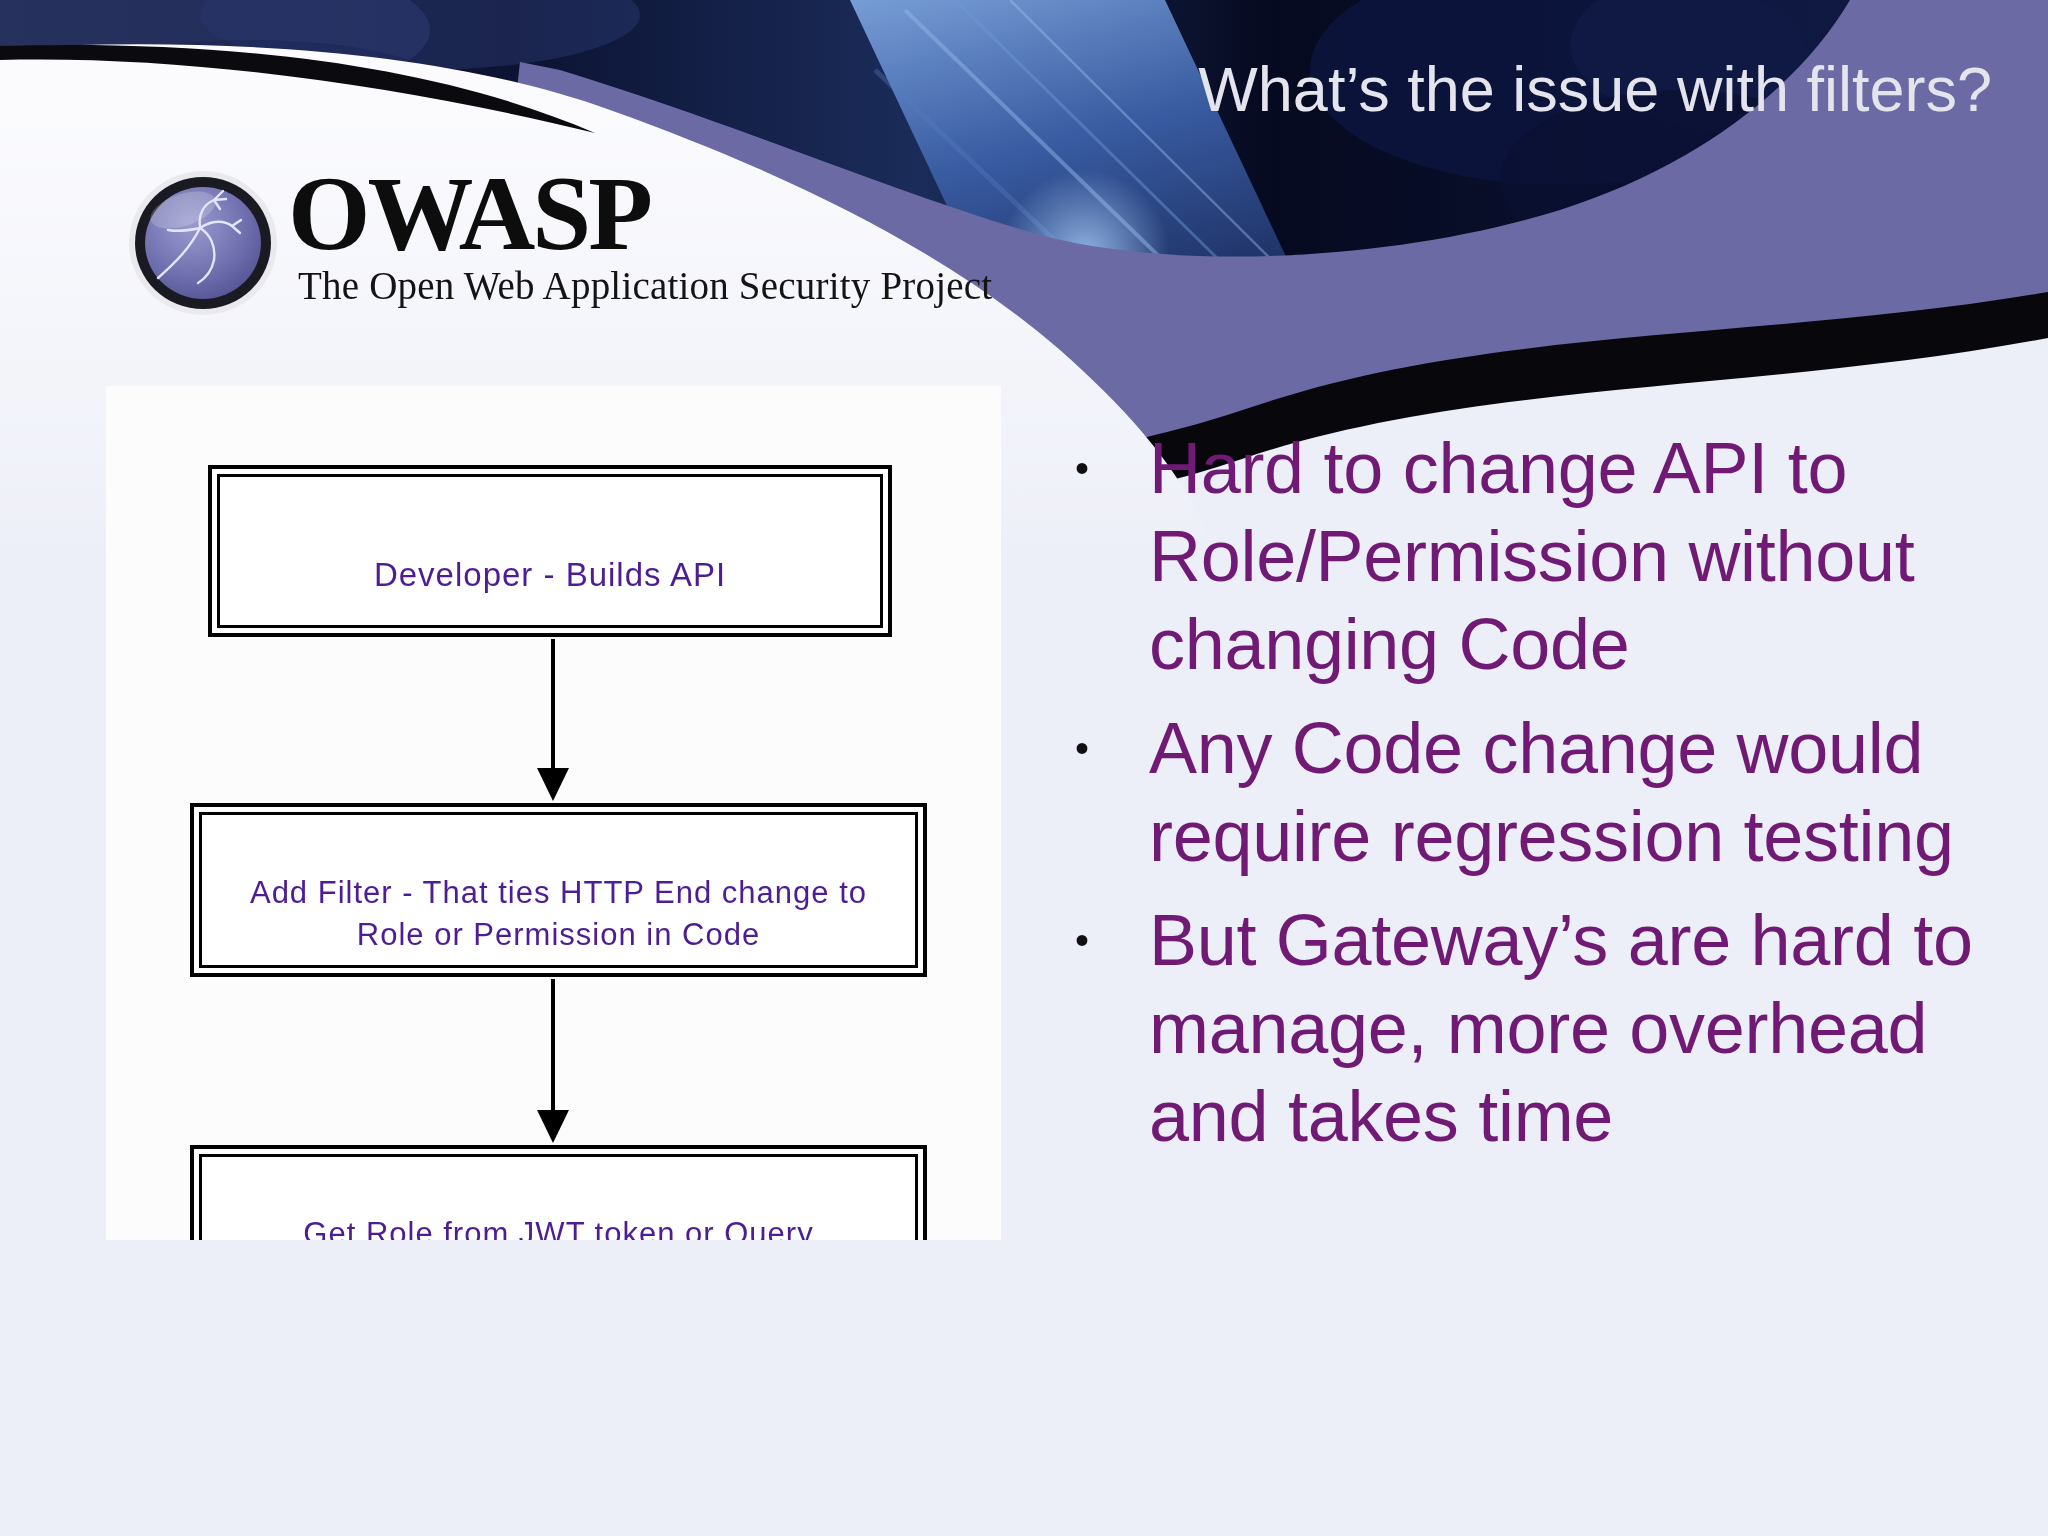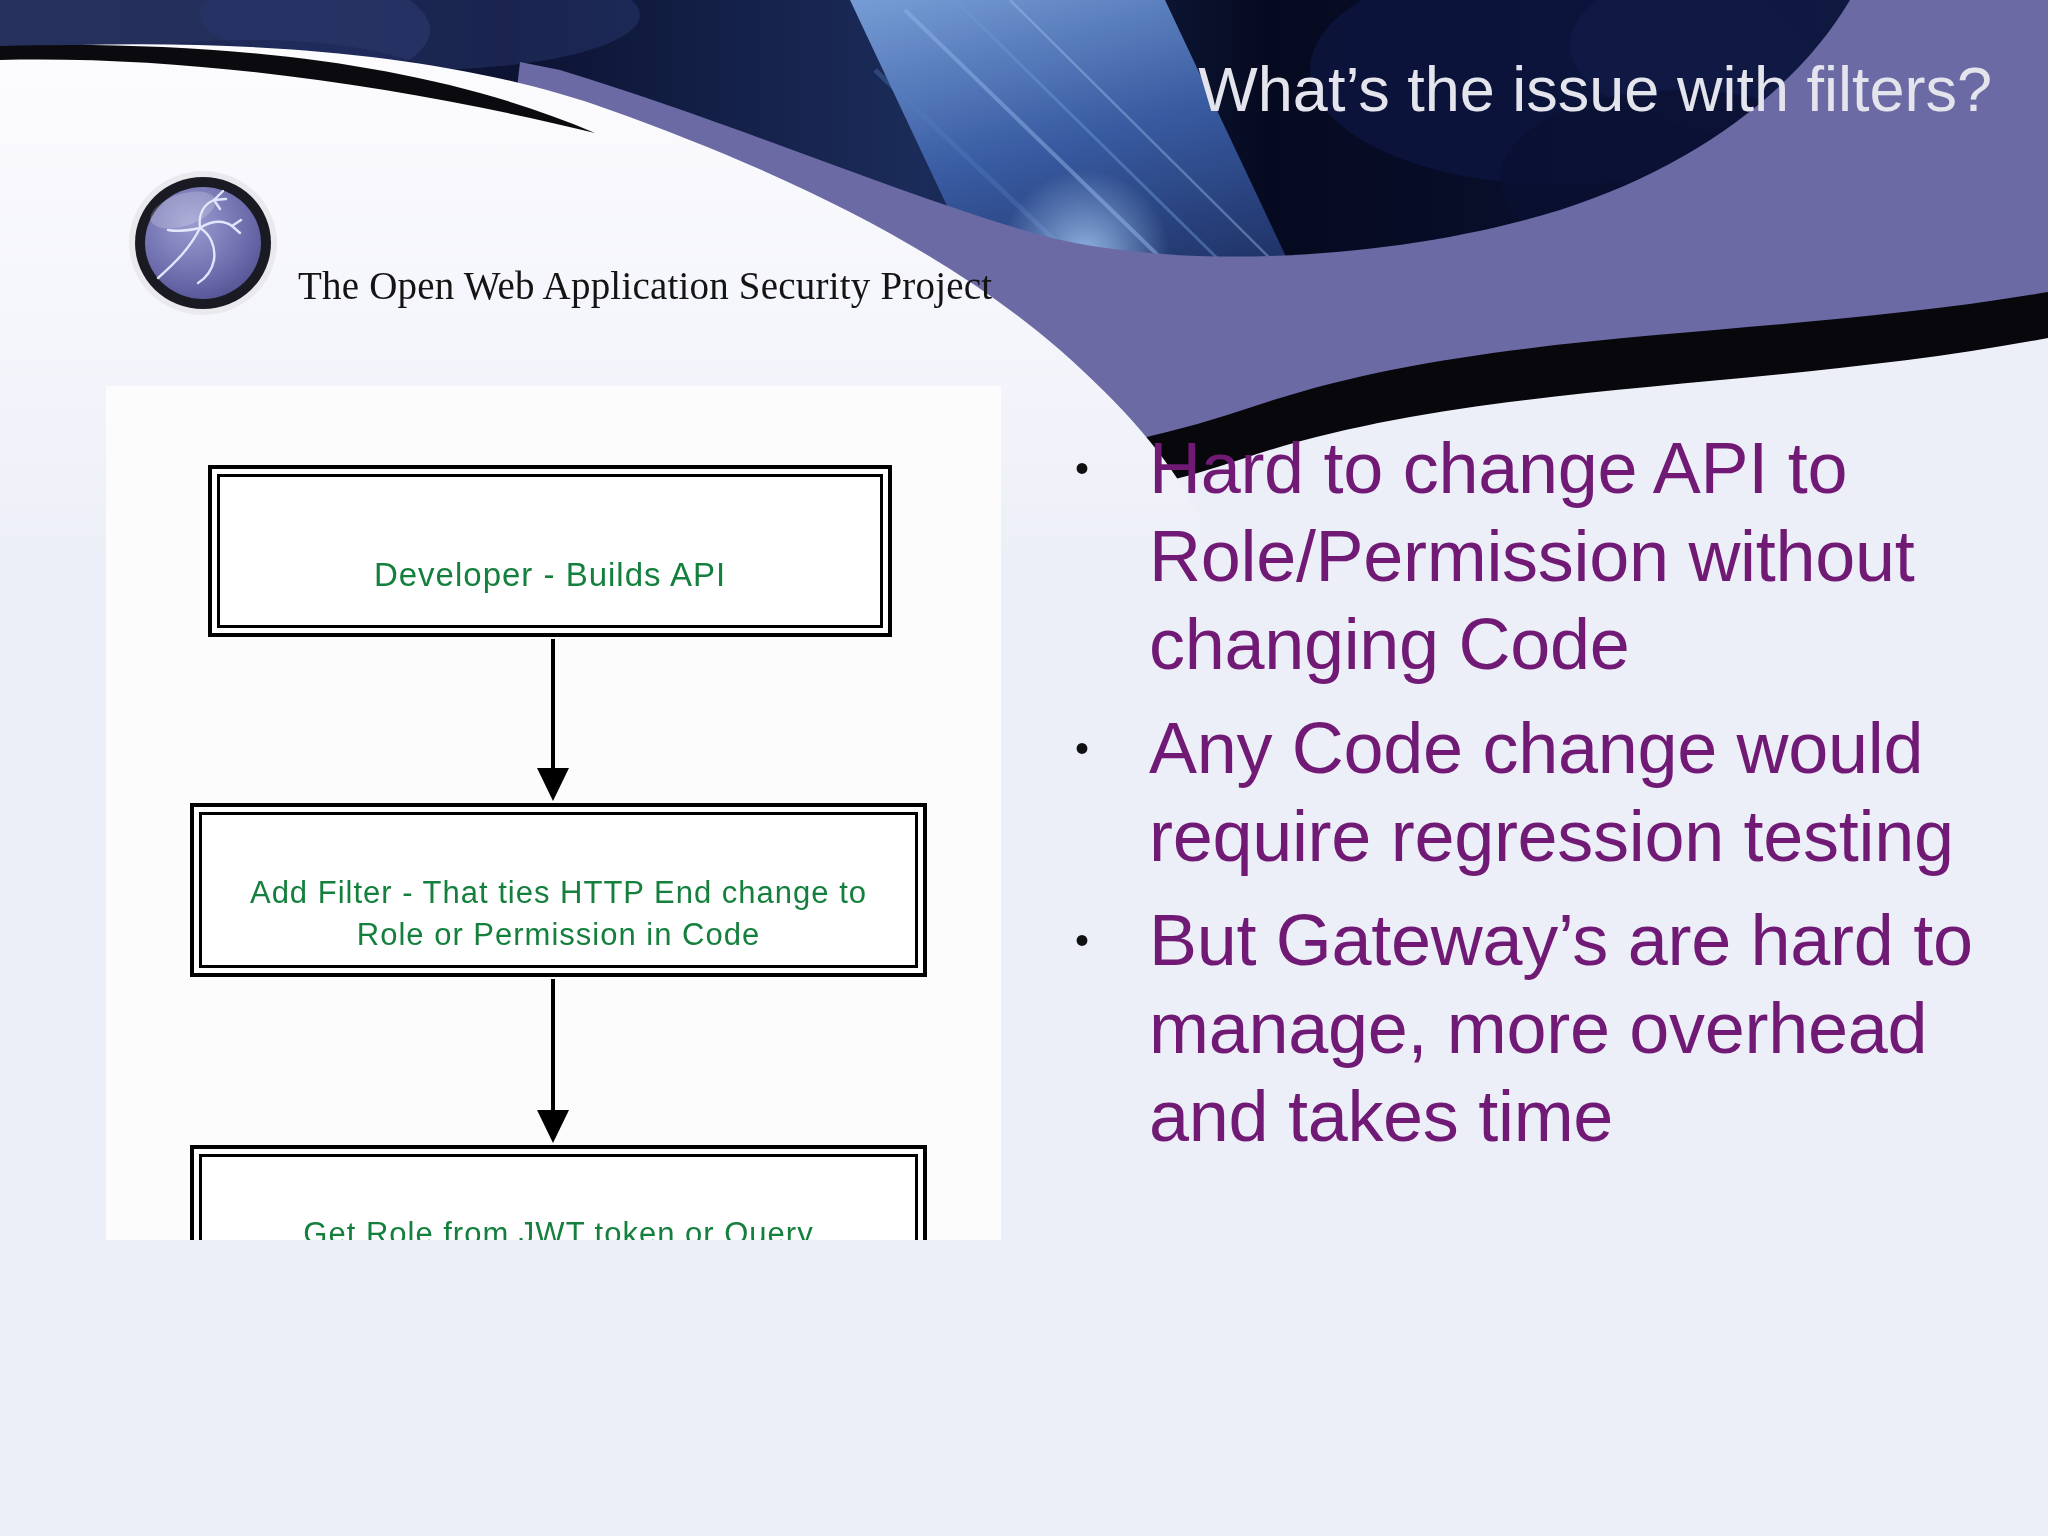--- a/index.html
+++ b/index.html
@@ -35,21 +35,21 @@
   .flow-arrows{position:absolute;left:0;top:0;width:895px;height:1004px;display:block;}
   .fbox{
     position:absolute;box-sizing:border-box;background:#ffffff;
     border:4px solid #000;padding:5px;
   }
   .fbox-inner{
     box-sizing:border-box;width:100%;height:100%;border:3px solid #000;
     display:flex;align-items:center;justify-content:center;text-align:center;
   }
   .fbox-label{
-    font-size:31px;line-height:42px;letter-spacing:1px;color:#15803d;
+    font-size:31px;line-height:42px;letter-spacing:1px;color:#4c1d95;
     white-space:pre-line;padding:0 14px;margin-top:48px;
   }
   .fbox1{left:102px;top:79px;width:684px;height:172px;}
   .fbox1 .fbox-label{font-size:33px;}
   .fbox2{left:84px;top:417px;width:737px;height:174px;}
   .fbox3{left:84px;top:759px;width:737px;height:171px;}
   
   .bullets{position:absolute;left:1075px;top:424px;width:905px;margin:0;padding:0;list-style:none;}
   .bullets li{display:flex;margin:0 0 16px 0;}
   .bullet-marker{flex:0 0 74px;width:74px;font-size:40px;line-height:88px;color:#101010;}
@@ -130,20 +130,21 @@
         <path d="M 30,108 C 48,92 62,78 72,58"></path>
         <path d="M 72,58 C 70,44 76,34 86,30"></path>
         <path d="M 86,30 L 95,21 M 86,30 L 98,29 M 86,30 L 92,39"></path>
         <path d="M 72,58 C 84,50 96,50 104,56"></path>
         <path d="M 104,56 L 113,50 M 104,56 L 112,63"></path>
         <path d="M 72,58 C 82,64 88,76 86,90"></path>
         <path d="M 86,90 C 84,100 78,108 70,113"></path>
         <path d="M 40,60 C 52,62 62,60 72,58"></path>
       </g>
     </svg>
+    <div class="logo-wordmark">OWASP</div>
     <div class="logo-tagline">The Open Web Application Security Project</div>
   </div>
 
   <div class="flow-panel">
     <svg class="flow-arrows" viewBox="0 0 895 1004" aria-hidden="true">
       <g>
         <line x1="447" y1="253" x2="447" y2="386" stroke="#000" stroke-width="4"></line>
         <polygon points="447,415 431,382 463,382" fill="#000"></polygon>
       </g>
       <g>

